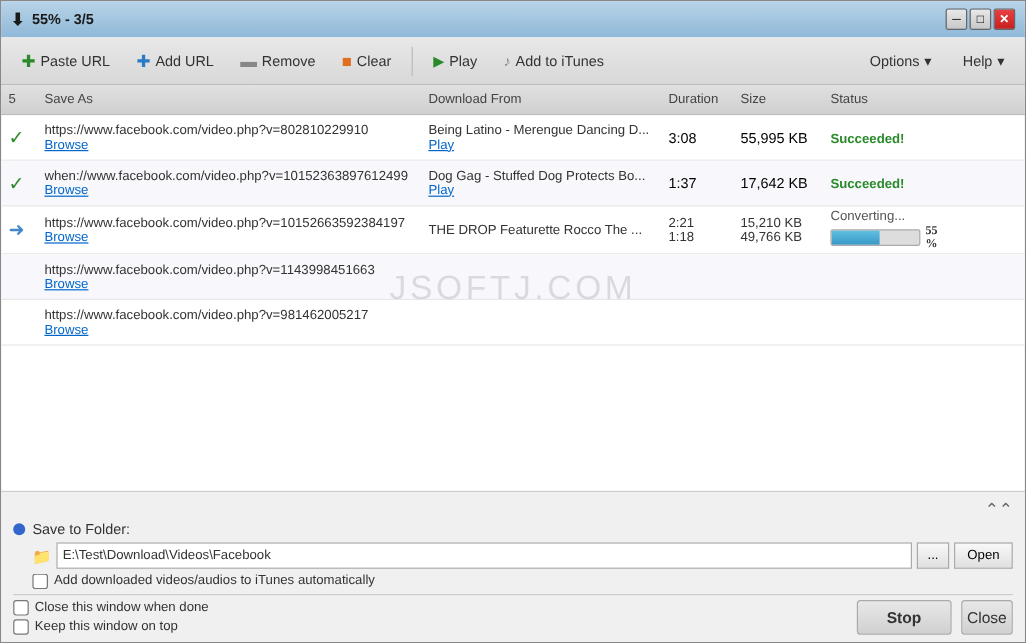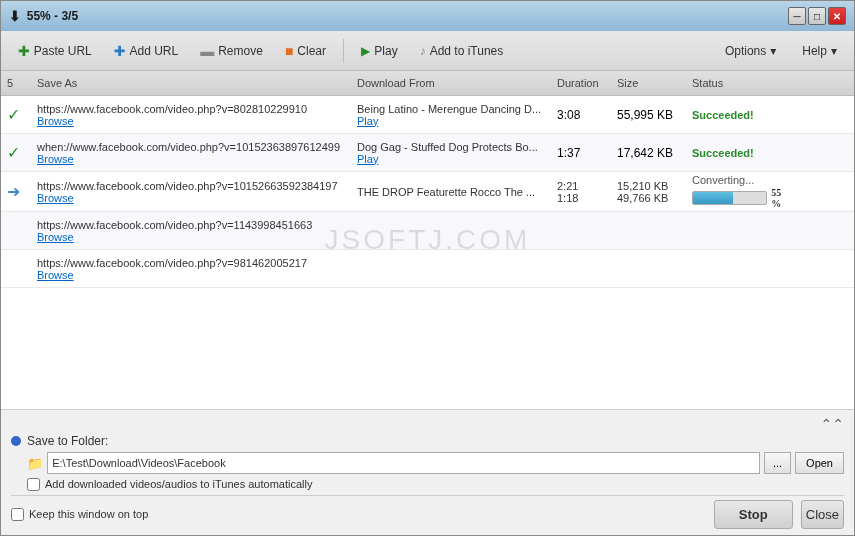--- a/index.html
+++ b/index.html
@@ -536,20 +536,24 @@
       <label class="checkbox-item">
         <input type="checkbox" style="">
         <span>Add downloaded videos/audios to iTunes automatically</span>
       </label>
     </div>
     <div class="divider-line"></div>
     <div class="bottom-options-row">
       <div class="checkboxes-col">
         <label class="checkbox-item">
           <input type="checkbox" style="">
+          <span>Close this window when done</span>
+        </label>
+        <label class="checkbox-item">
+          <input type="checkbox" style="">
           <span>Keep this window on top</span>
         </label>
       </div>
       <div class="action-buttons">
         <button class="stop-btn">Stop</button>
         <button class="close-btn">Close</button>
       </div>
     </div>
   </div>
 </div>

